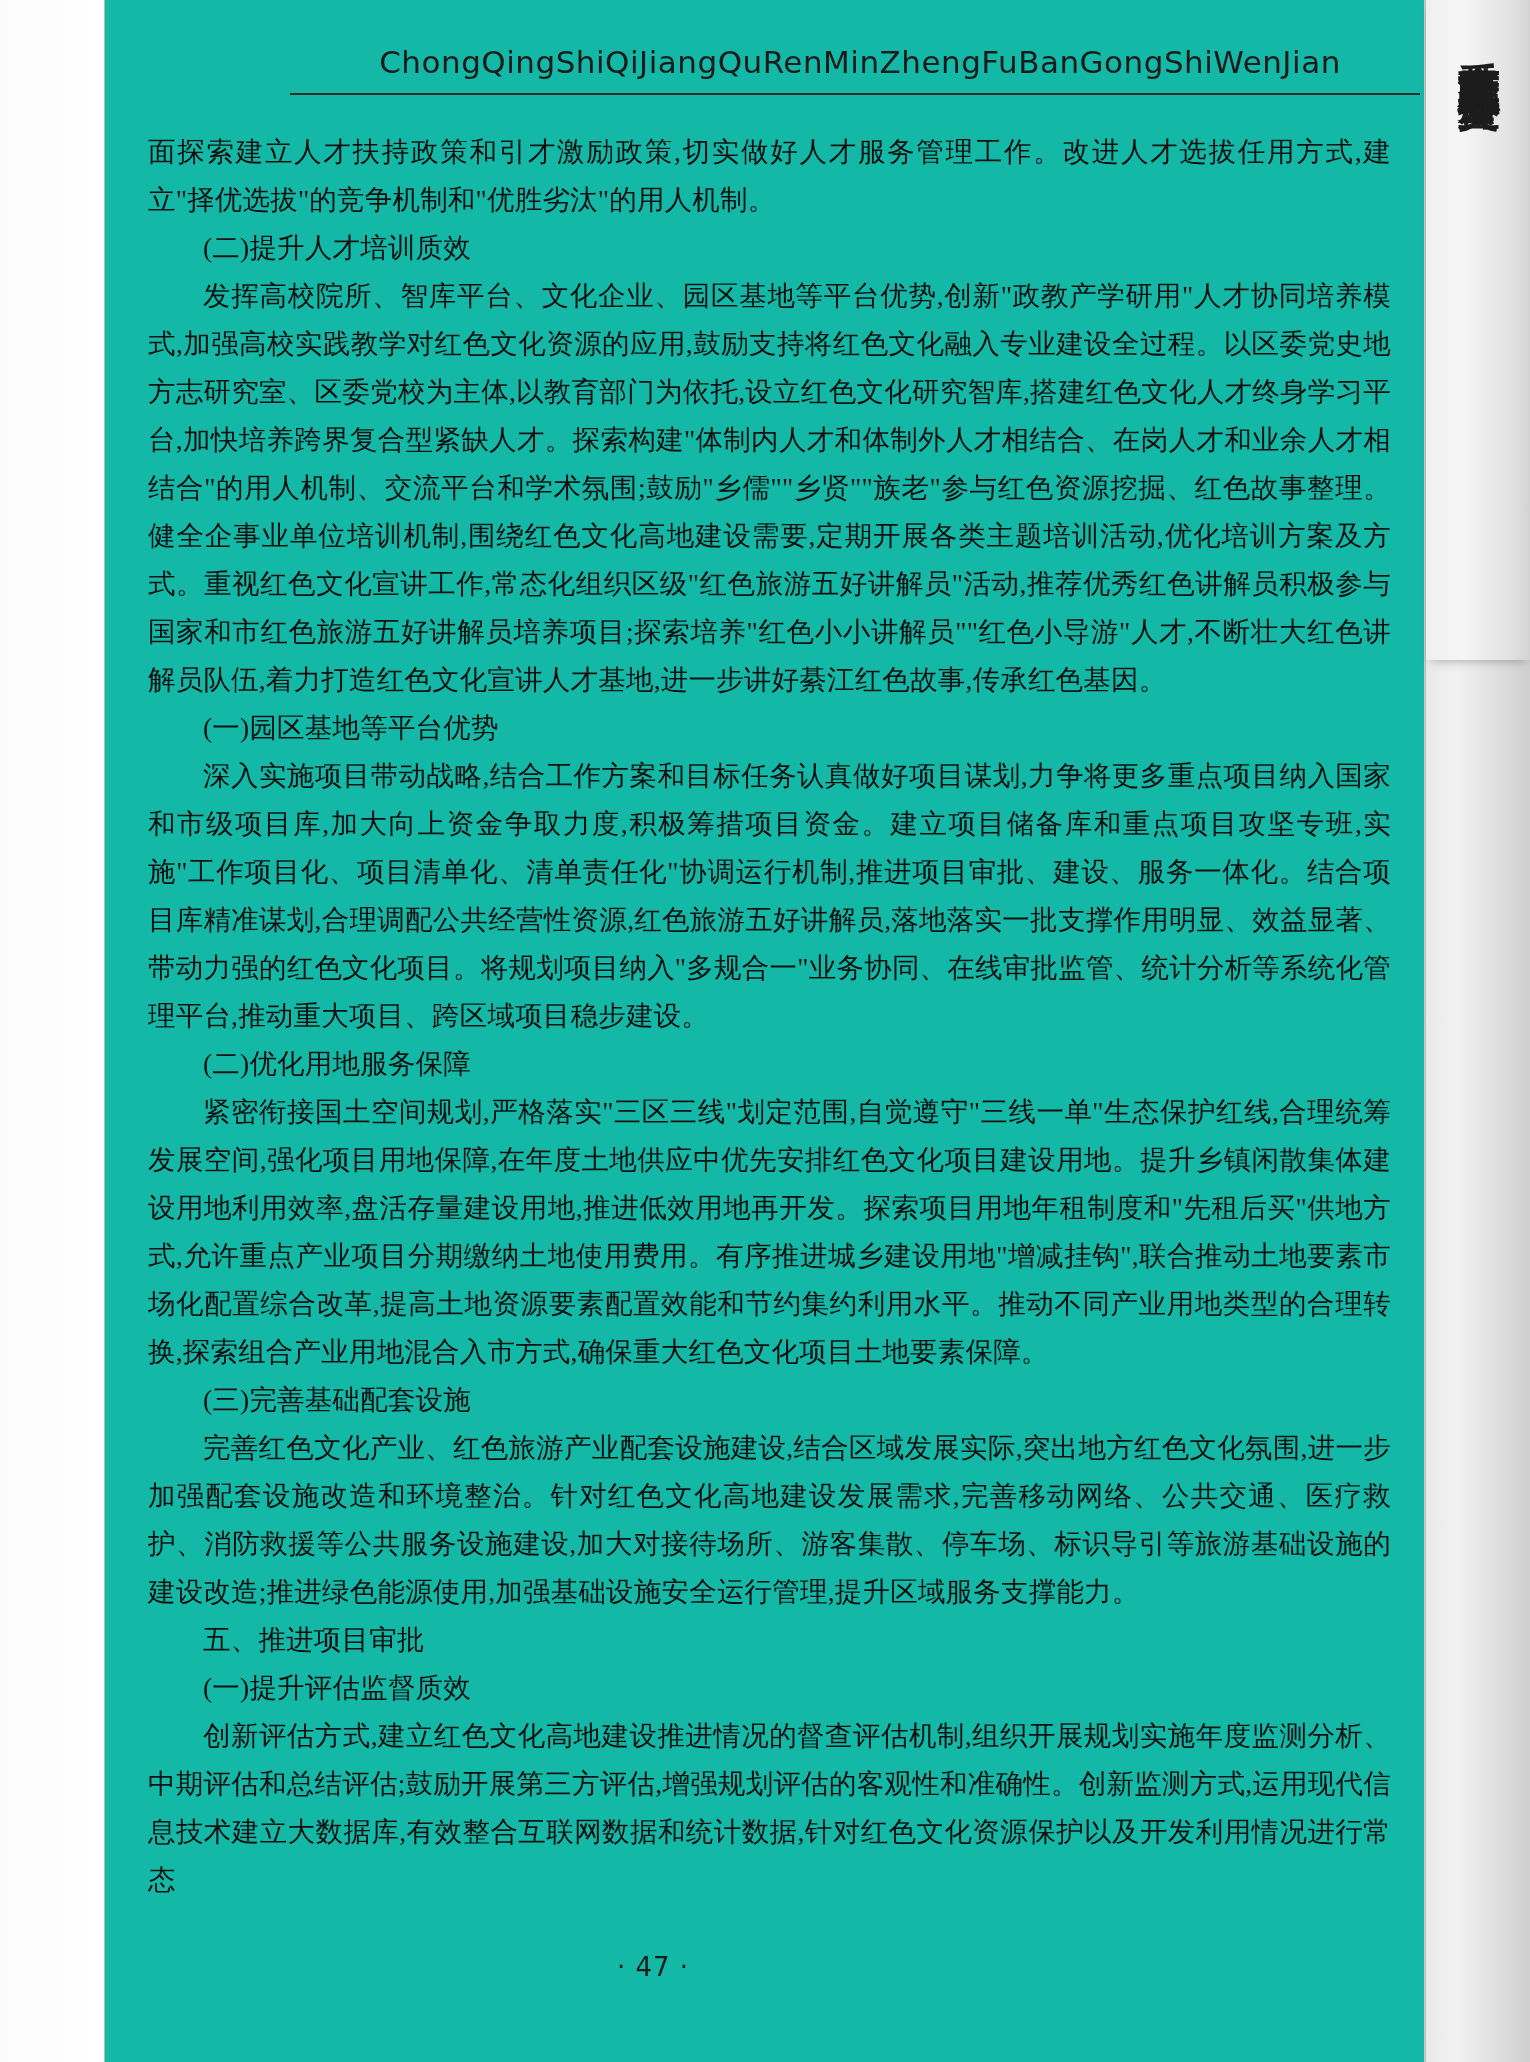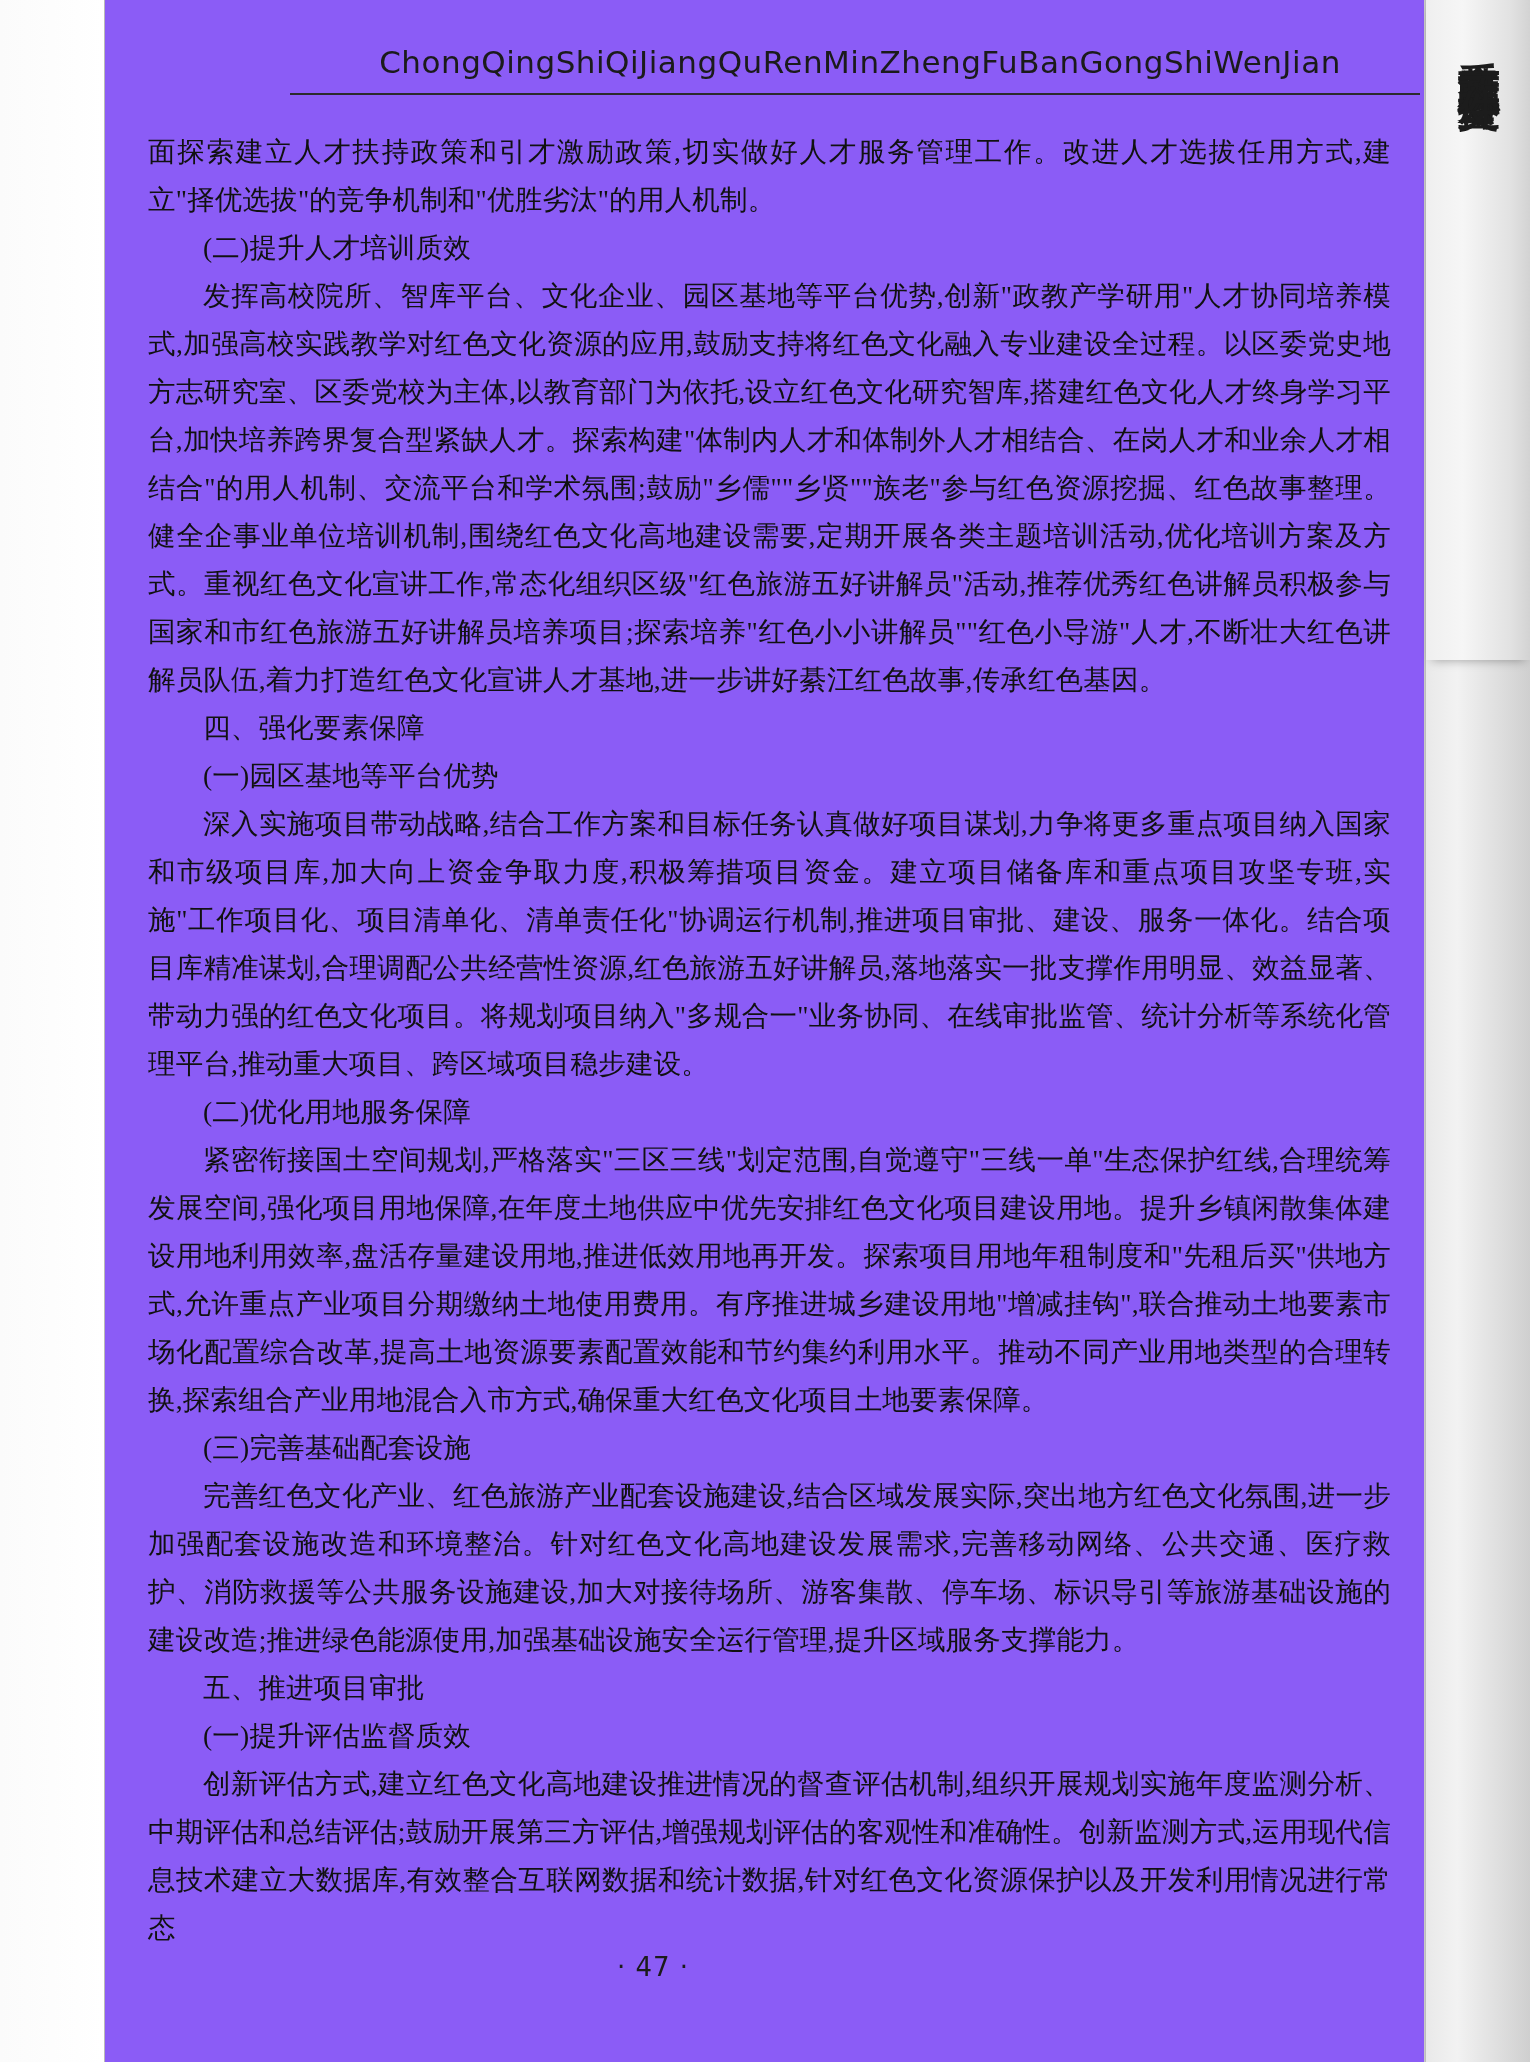--- a/index.html
+++ b/index.html
@@ -12,21 +12,21 @@
     height: 2062px;
     position: relative;
     font-family: "Liberation Serif", "DejaVu Serif", serif;
     overflow: hidden;
   }
 
   
   #page {
     position: absolute;
     inset: 0;
-    background: #8b5cf6;
+    background: #14b8a6;
   }
 
   
   .page-edge-left {
     position: absolute;
     left: 104px;
     top: 0;
     width: 1px;
     height: 2062px;
     background: #b9b9b9;
@@ -168,21 +168,20 @@
   <div class="masthead">
     <div class="masthead-inner">
       <div class="masthead-text">重庆市綦江区人民政府办公室文件</div>
     </div>
   </div>
 
   <div class="content">
     <p class="para">面探索建立人才扶持政策和引才激励政策,切实做好人才服务管理工作。改进人才选拔任用方式,建立"择优选拔"的竞争机制和"优胜劣汰"的用人机制。</p>
     <p class="para heading">(二)提升人才培训质效</p>
     <p class="para indent">发挥高校院所、智库平台、文化企业、园区基地等平台优势,创新"政教产学研用"人才协同培养模式,加强高校实践教学对红色文化资源的应用,鼓励支持将红色文化融入专业建设全过程。以区委党史地方志研究室、区委党校为主体,以教育部门为依托,设立红色文化研究智库,搭建红色文化人才终身学习平台,加快培养跨界复合型紧缺人才。探索构建"体制内人才和体制外人才相结合、在岗人才和业余人才相结合"的用人机制、交流平台和学术氛围;鼓励"乡儒""乡贤""族老"参与红色资源挖掘、红色故事整理。健全企事业单位培训机制,围绕红色文化高地建设需要,定期开展各类主题培训活动,优化培训方案及方式。重视红色文化宣讲工作,常态化组织区级"红色旅游五好讲解员"活动,推荐优秀红色讲解员积极参与国家和市红色旅游五好讲解员培养项目;探索培养"红色小小讲解员""红色小导游"人才,不断壮大红色讲解员队伍,着力打造红色文化宣讲人才基地,进一步讲好綦江红色故事,传承红色基因。</p>
-    <p class="para heading">四、强化要素保障</p>
     <p class="para heading">(一)园区基地等平台优势</p>
     <p class="para indent">深入实施项目带动战略,结合工作方案和目标任务认真做好项目谋划,力争将更多重点项目纳入国家和市级项目库,加大向上资金争取力度,积极筹措项目资金。建立项目储备库和重点项目攻坚专班,实施"工作项目化、项目清单化、清单责任化"协调运行机制,推进项目审批、建设、服务一体化。结合项目库精准谋划,合理调配公共经营性资源,红色旅游五好讲解员,落地落实一批支撑作用明显、效益显著、带动力强的红色文化项目。将规划项目纳入"多规合一"业务协同、在线审批监管、统计分析等系统化管理平台,推动重大项目、跨区域项目稳步建设。</p>
     <p class="para heading">(二)优化用地服务保障</p>
     <p class="para indent">紧密衔接国土空间规划,严格落实"三区三线"划定范围,自觉遵守"三线一单"生态保护红线,合理统筹发展空间,强化项目用地保障,在年度土地供应中优先安排红色文化项目建设用地。提升乡镇闲散集体建设用地利用效率,盘活存量建设用地,推进低效用地再开发。探索项目用地年租制度和"先租后买"供地方式,允许重点产业项目分期缴纳土地使用费用。有序推进城乡建设用地"增减挂钩",联合推动土地要素市场化配置综合改革,提高土地资源要素配置效能和节约集约利用水平。推动不同产业用地类型的合理转换,探索组合产业用地混合入市方式,确保重大红色文化项目土地要素保障。</p>
     <p class="para heading">(三)完善基础配套设施</p>
     <p class="para indent">完善红色文化产业、红色旅游产业配套设施建设,结合区域发展实际,突出地方红色文化氛围,进一步加强配套设施改造和环境整治。针对红色文化高地建设发展需求,完善移动网络、公共交通、医疗救护、消防救援等公共服务设施建设,加大对接待场所、游客集散、停车场、标识导引等旅游基础设施的建设改造;推进绿色能源使用,加强基础设施安全运行管理,提升区域服务支撑能力。</p>
     <p class="para heading">五、推进项目审批</p>
     <p class="para heading">(一)提升评估监督质效</p>
     <p class="para indent">创新评估方式,建立红色文化高地建设推进情况的督查评估机制,组织开展规划实施年度监测分析、中期评估和总结评估;鼓励开展第三方评估,增强规划评估的客观性和准确性。创新监测方式,运用现代信息技术建立大数据库,有效整合互联网数据和统计数据,针对红色文化资源保护以及开发利用情况进行常态</p>
   </div>

